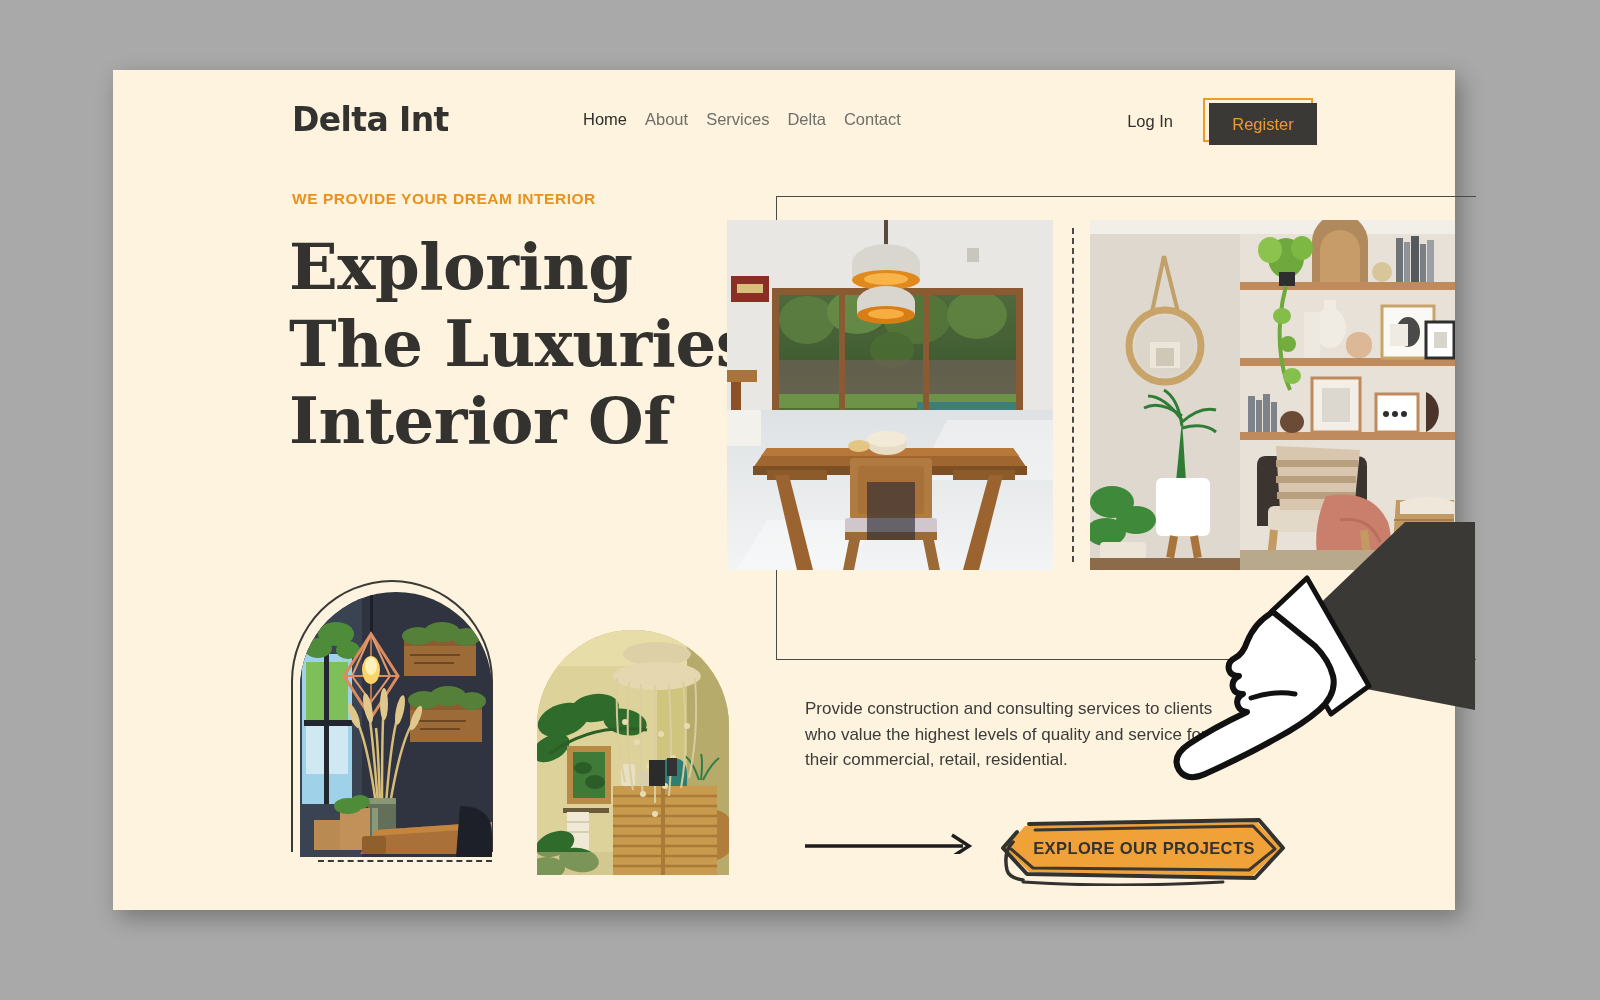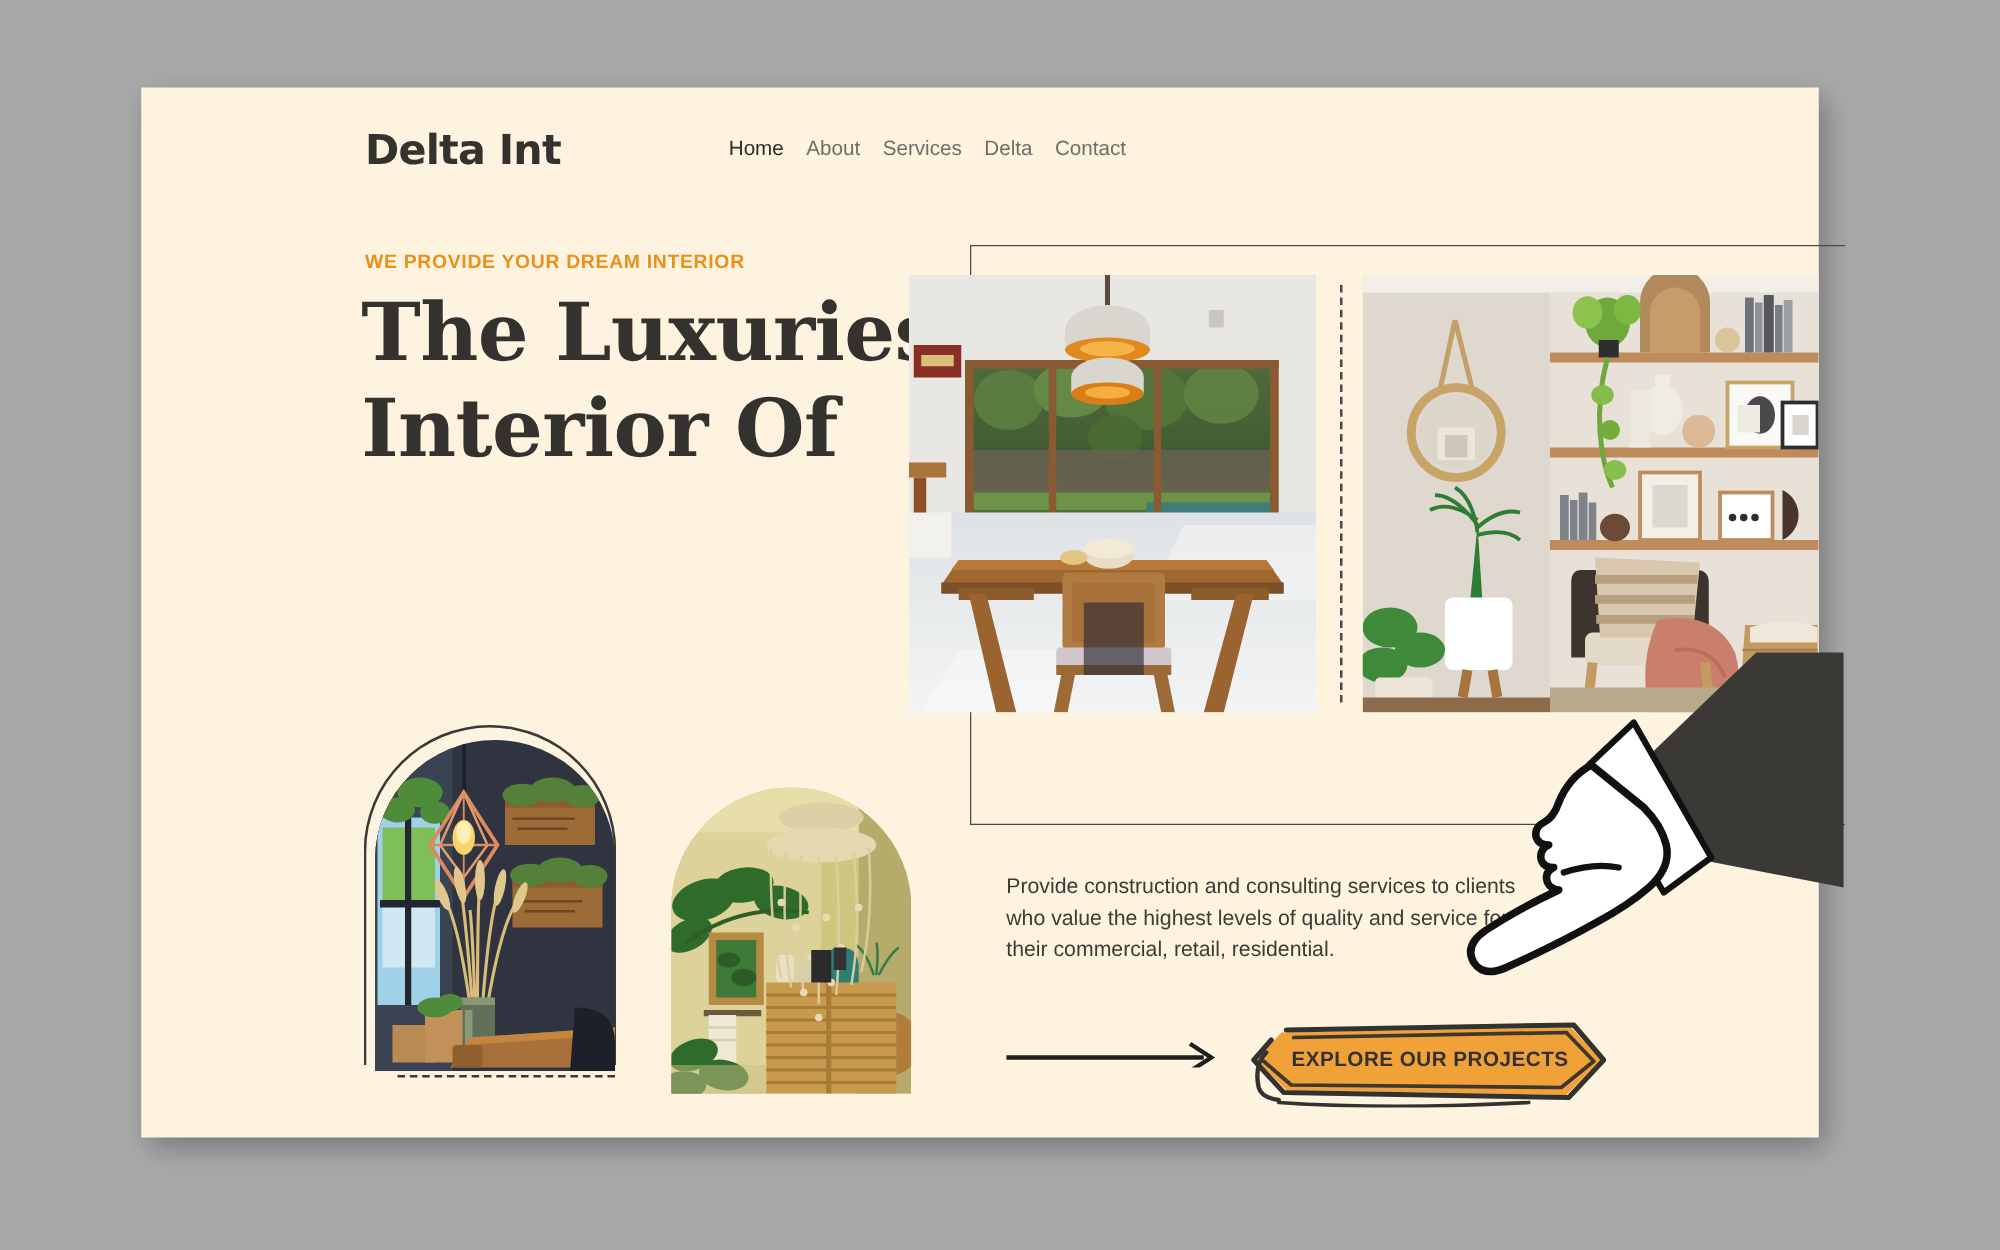--- a/index.html
+++ b/index.html
@@ -112,21 +112,21 @@
     cursor: pointer;
     display: flex;
     align-items: center;
     justify-content: center;
   }
 
   
   #eyebrow {
     position: absolute;
     left: 179px;
-    top: 131px;
+    top: 120px;
     font-size: 15.5px;
     font-weight: 700;
     letter-spacing: 0.55px;
     color: #e8911c;
   }
   #headline {
     position: absolute;
     left: 176px;
     top: 158px;
     width: 520px;
@@ -306,25 +306,33 @@
     <div id="logo">Delta Int</div>
 
     <nav id="nav">
       <span class="nav-link active">Home</span>
       <span class="nav-link">About</span>
       <span class="nav-link">Services</span>
       <span class="nav-link">Delta</span>
       <span class="nav-link">Contact</span>
     </nav>
 
+    <div id="auth">
+      <span id="login-link">Log In</span>
+      <div id="register-wrap">
+        <div id="register-outline"></div>
+        <button id="register-btn">Register</button>
+      </div>
+    </div>
   </div>
 
   <div id="eyebrow">WE PROVIDE YOUR DREAM INTERIOR</div>
 
   <h1 id="headline">
+    <div>Exploring</div>
     <div>The Luxuries</div>
     <div>Interior Of</div>
   </h1>
 
   <div id="hero-frame"></div>
 
   <div id="hero-photos">
 
     <div class="hero-photo" id="hero-photo-1">
       <svg viewBox="0 0 326 350" preserveAspectRatio="xMidYMid slice" width="326" height="350">

